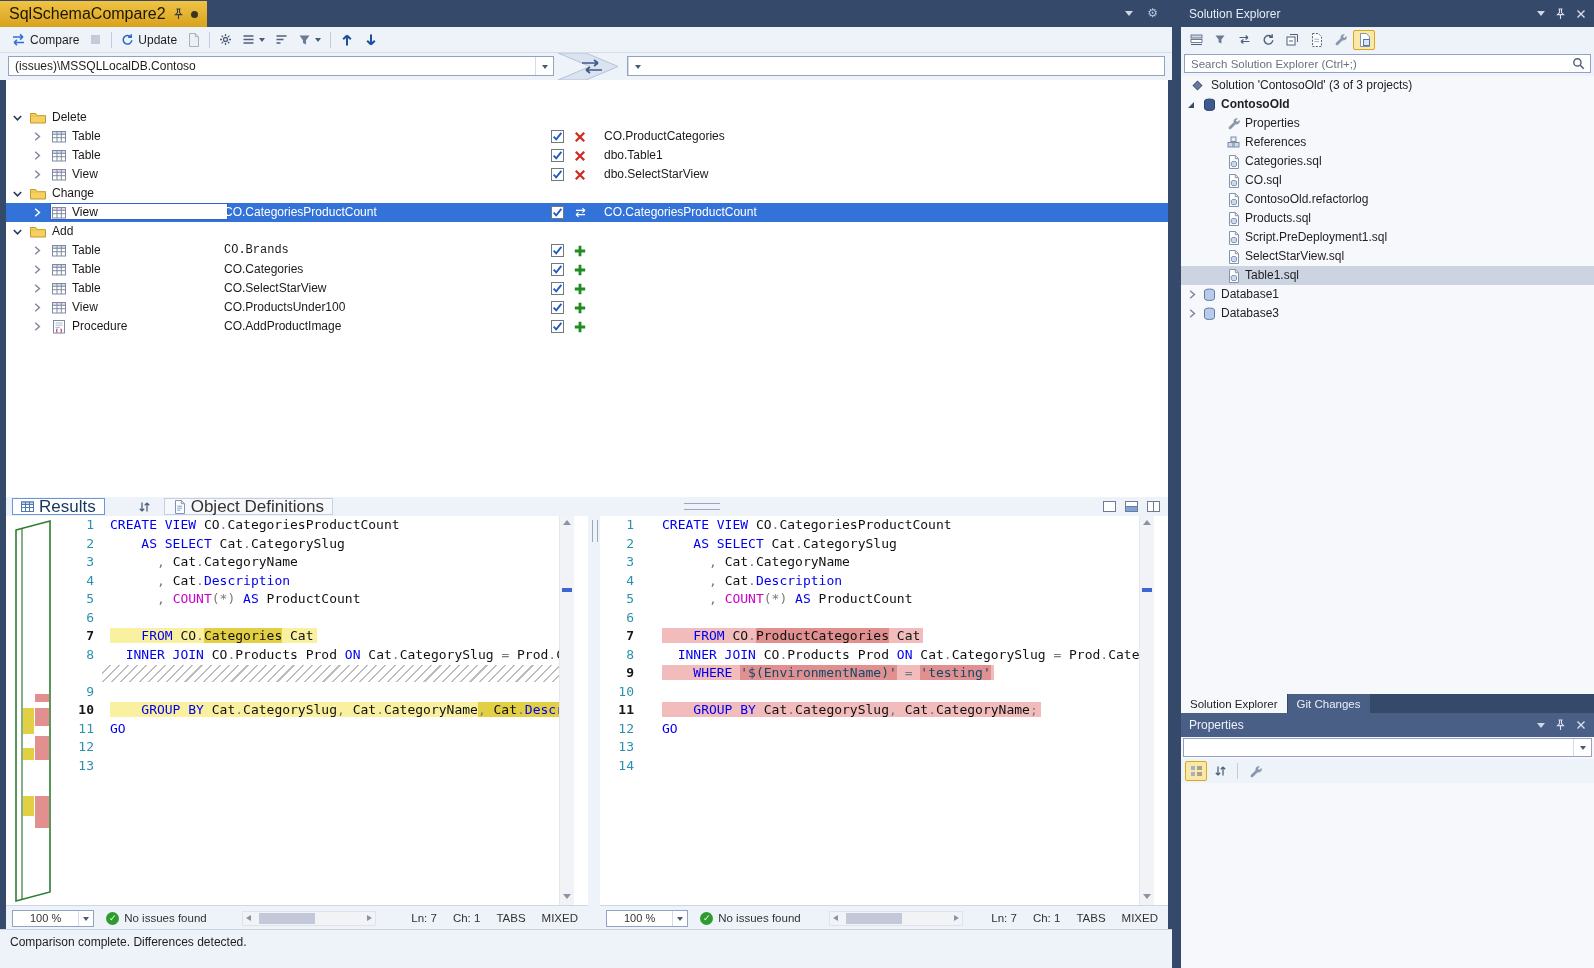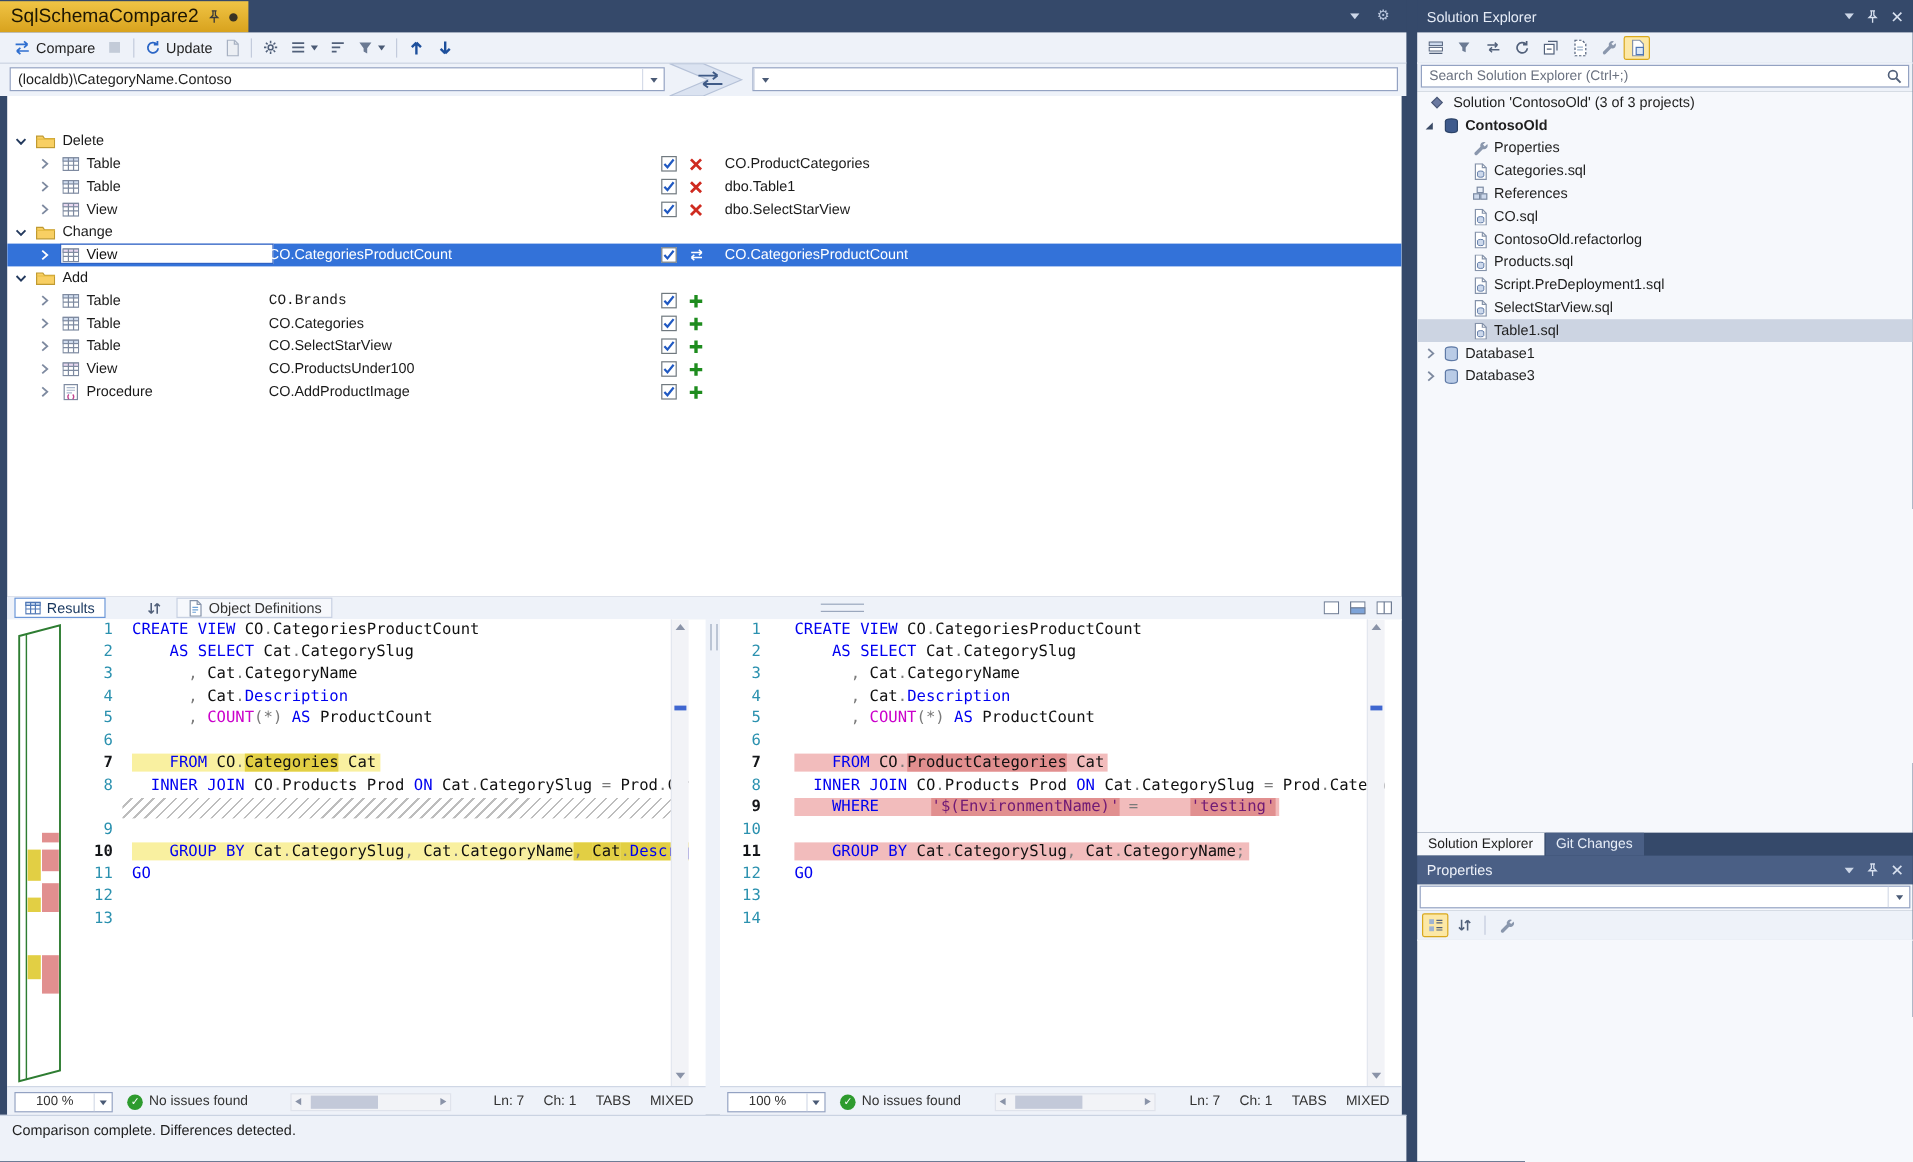--- a/index.html
+++ b/index.html
@@ -42,21 +42,21 @@
   .grid-row.sel{background:#3372d9;color:#fff;}
   .type-cell{position:absolute;left:44px;top:0;width:178px;height:17px;background:#fff;border:1px solid #2f62c4;box-sizing:border-box;}
   .cbx{position:absolute;width:13px;height:13px;background:#fff;border:1px solid #70797f;box-sizing:border-box;
        display:flex;align-items:center;justify-content:center;}
   .grid-row.sel .r-type{color:#111;}
 
   
   #results-panel{position:absolute;left:6px;top:497px;width:1162px;height:432px;background:#eef2f9;}
   #results-tabstrip{position:absolute;left:0;top:0;right:0;height:19px;background:#eef2f9;border-bottom:1px solid #cfd7e5;
                     display:flex;align-items:center;}
-  .res-tab{display:flex;align-items:center;gap:5px;font-size:12px;height:17px;padding:0 8px;box-sizing:border-box;color:#17365e;}
+  .res-tab{display:flex;align-items:center;gap:5px;font-size:17px;height:17px;padding:0 8px;box-sizing:border-box;color:#17365e;}
   .res-tab.active{background:#fff;border:1px solid #6b96d8;}
   .res-tab.plain{background:#f6f8fc;border:1px solid #c7d0e2;margin-left:8px;color:#333;}
   .mini-btn{width:20px;height:16px;display:flex;align-items:center;justify-content:center;margin:0 1px;}
   #strip-grip{position:absolute;left:678px;top:6px;width:36px;height:5px;border-top:1px solid #9aa7bd;border-bottom:1px solid #9aa7bd;}
   #strip-right-icons{position:absolute;right:4px;top:1px;display:flex;}
 
   
   #diff-area{position:absolute;left:0;top:19px;right:0;height:389px;background:#fff;}
   #diff-map{position:absolute;left:2px;top:2px;width:52px;height:385px;}
   .editor{position:absolute;top:0;bottom:0;background:#fff;overflow:hidden;}
@@ -66,21 +66,21 @@
   #vsplit .vgrip{position:absolute;left:4px;top:4px;width:4px;height:22px;border-left:1px solid #9aa7bd;border-right:1px solid #9aa7bd;}
   .ed-row{display:flex;height:18.5px;line-height:18.5px;font-family:"DejaVu Sans Mono",monospace;font-size:13px;white-space:pre;}
   .ln{flex:0 0 34px;padding-right:8px;text-align:right;color:#2b91af;}
   .ln.b{color:#15171a;font-weight:bold;}
   .cd{flex:1;overflow:hidden;color:#111;padding-left:8px;}
   #ed-right .cd{padding-left:20px;}
   .seg.kw{color:#0000f0;}
   .seg.id{color:#111;}
   .seg.op{color:#7a7a7a;}
   .seg.fn{color:#cb00cb;}
-  .seg.st{color:#701a75;margin-left:36px;}
+  .seg.st{color:#0c4a6e;}
   .hl-y{background:#f9f0a0;padding-right:3px;}
   .hl-p{background:#f2bcbc;padding-right:3px;}
   .hs-y{background:#e2cf44;}
   .hs-p{background:#e18f8f;text-align:center;}
   .hatch{flex:1;margin:1px 3px 1px 0;background:repeating-linear-gradient(135deg,#ffffff 0 5px,#bdbdbd 5px 6.5px);}
   .vsb{position:absolute;top:0;bottom:0;width:14px;background:#f2f3f7;border-left:1px solid #e3e7ef;}
   #ed-left .vsb{right:0;} #ed-right .vsb{right:0;}
   .sb-tri{margin:4px auto;width:0;height:0;border:4px solid transparent;}
   .sb-tri.up{border-bottom:5px solid #8a93a8;border-top:none;}
   .sb-tri.down{border-top:5px solid #8a93a8;border-bottom:none;position:absolute;bottom:2px;left:3px;}
@@ -241,21 +241,21 @@
         <span>
           <svg width="14" height="14" viewBox="0 0 14 14">
             <path d="M7 1.5 V11.5 M7 11.5 L3.2 7.7 M7 11.5 l3.8-3.8" fill="none" stroke="#1d4f9c" stroke-width="2"></path>
           </svg>
         </span>
       </div>
     </div>
 
   <div id="combos-row">
     <div class="combo" id="src-combo">
-      <span class="val">(localdb)\CategoryName.Contoso</span>
+      <span class="val">(issues)\MSSQLLocalDB.Contoso</span>
       <span class="ddbox">
           <span class="dd-tri"></span>
         </span>
     </div>
     <div id="swap-area">
       <svg width="70" height="27" viewBox="0 0 70 27">
         <path d="M2 0 H30 L62 13.5 L30 27 H2 L34 13.5 Z" fill="#dbe3f1" stroke="#b6c2d8"></path>
         <path d="M26 10 H42 M42 10 l-4 -3 M42 10 l-4 3" fill="none" stroke="#3f5a86" stroke-width="1.6"></path>
         <path d="M46 17 H30 M30 17 l4 -3 M30 17 l4 3" fill="none" stroke="#3f5a86" stroke-width="1.6"></path>
       </svg>
@@ -843,38 +843,38 @@
       <div class="trow">
         <span class="icw" style="left: 46px; top: 3px;">
           <svg width="13" height="13" viewBox="0 0 13 13">
             <path d="M11 1.6 a3.1 3.1 0 0 0-4.3 3.7 L1.9 10.1 a1.45 1.45 0 0 0 2 2 L8.7 7.3 a3.1 3.1 0 0 0 3.7-4.3 L10.3 5 8.8 3.5 z" fill="#8a97ad"></path>
           </svg>
         </span>
         <span class="lbl" style="left: 64px;">Properties</span>
       </div>
       <div class="trow">
         <span class="icw" style="left: 46px; top: 3px;">
+          <svg width="13" height="12" viewBox="0 0 13 12">
+            <rect x="4" y="1" width="5" height="4.5" fill="#e8eef8" stroke="#7b8aa3"></rect>
+            <rect x="1" y="6.5" width="5" height="4.5" fill="#cdd9ec" stroke="#7b8aa3"></rect>
+            <rect x="7" y="6.5" width="5" height="4.5" fill="#cdd9ec" stroke="#7b8aa3"></rect>
+          </svg>
+        </span>
+        <span class="lbl" style="left: 64px;">References</span>
+      </div>
+      <div class="trow">
+        <span class="icw" style="left: 46px; top: 3px;">
           <svg width="13" height="14" viewBox="0 0 13 14">
             <path d="M2.5 0.5 h5.8 l3.2 3.2 v9.8 h-9 z" fill="#fff" stroke="#8593aa"></path>
             <path d="M8.3 0.5 v3.2 h3.2" fill="none" stroke="#8593aa"></path>
             <ellipse cx="6.9" cy="7.6" rx="2.6" ry="1.1" fill="#cdd9ec" stroke="#5f7aa6" stroke-width="0.8"></ellipse>
             <path d="M4.3 7.6 v3 a2.6 1.1 0 0 0 5.2 0 v-3" fill="#cdd9ec" stroke="#5f7aa6" stroke-width="0.8"></path>
           </svg>
         </span>
         <span class="lbl" style="left: 64px;">Categories.sql</span>
-      </div>
-      <div class="trow">
-        <span class="icw" style="left: 46px; top: 3px;">
-          <svg width="13" height="12" viewBox="0 0 13 12">
-            <rect x="4" y="1" width="5" height="4.5" fill="#e8eef8" stroke="#7b8aa3"></rect>
-            <rect x="1" y="6.5" width="5" height="4.5" fill="#cdd9ec" stroke="#7b8aa3"></rect>
-            <rect x="7" y="6.5" width="5" height="4.5" fill="#cdd9ec" stroke="#7b8aa3"></rect>
-          </svg>
-        </span>
-        <span class="lbl" style="left: 64px;">References</span>
       </div>
       <div class="trow">
         <span class="icw" style="left: 46px; top: 3px;">
           <svg width="13" height="14" viewBox="0 0 13 14">
             <path d="M2.5 0.5 h5.8 l3.2 3.2 v9.8 h-9 z" fill="#fff" stroke="#8593aa"></path>
             <path d="M8.3 0.5 v3.2 h3.2" fill="none" stroke="#8593aa"></path>
             <ellipse cx="6.9" cy="7.6" rx="2.6" ry="1.1" fill="#cdd9ec" stroke="#5f7aa6" stroke-width="0.8"></ellipse>
             <path d="M4.3 7.6 v3 a2.6 1.1 0 0 0 5.2 0 v-3" fill="#cdd9ec" stroke="#5f7aa6" stroke-width="0.8"></path>
           </svg>
         </span>

